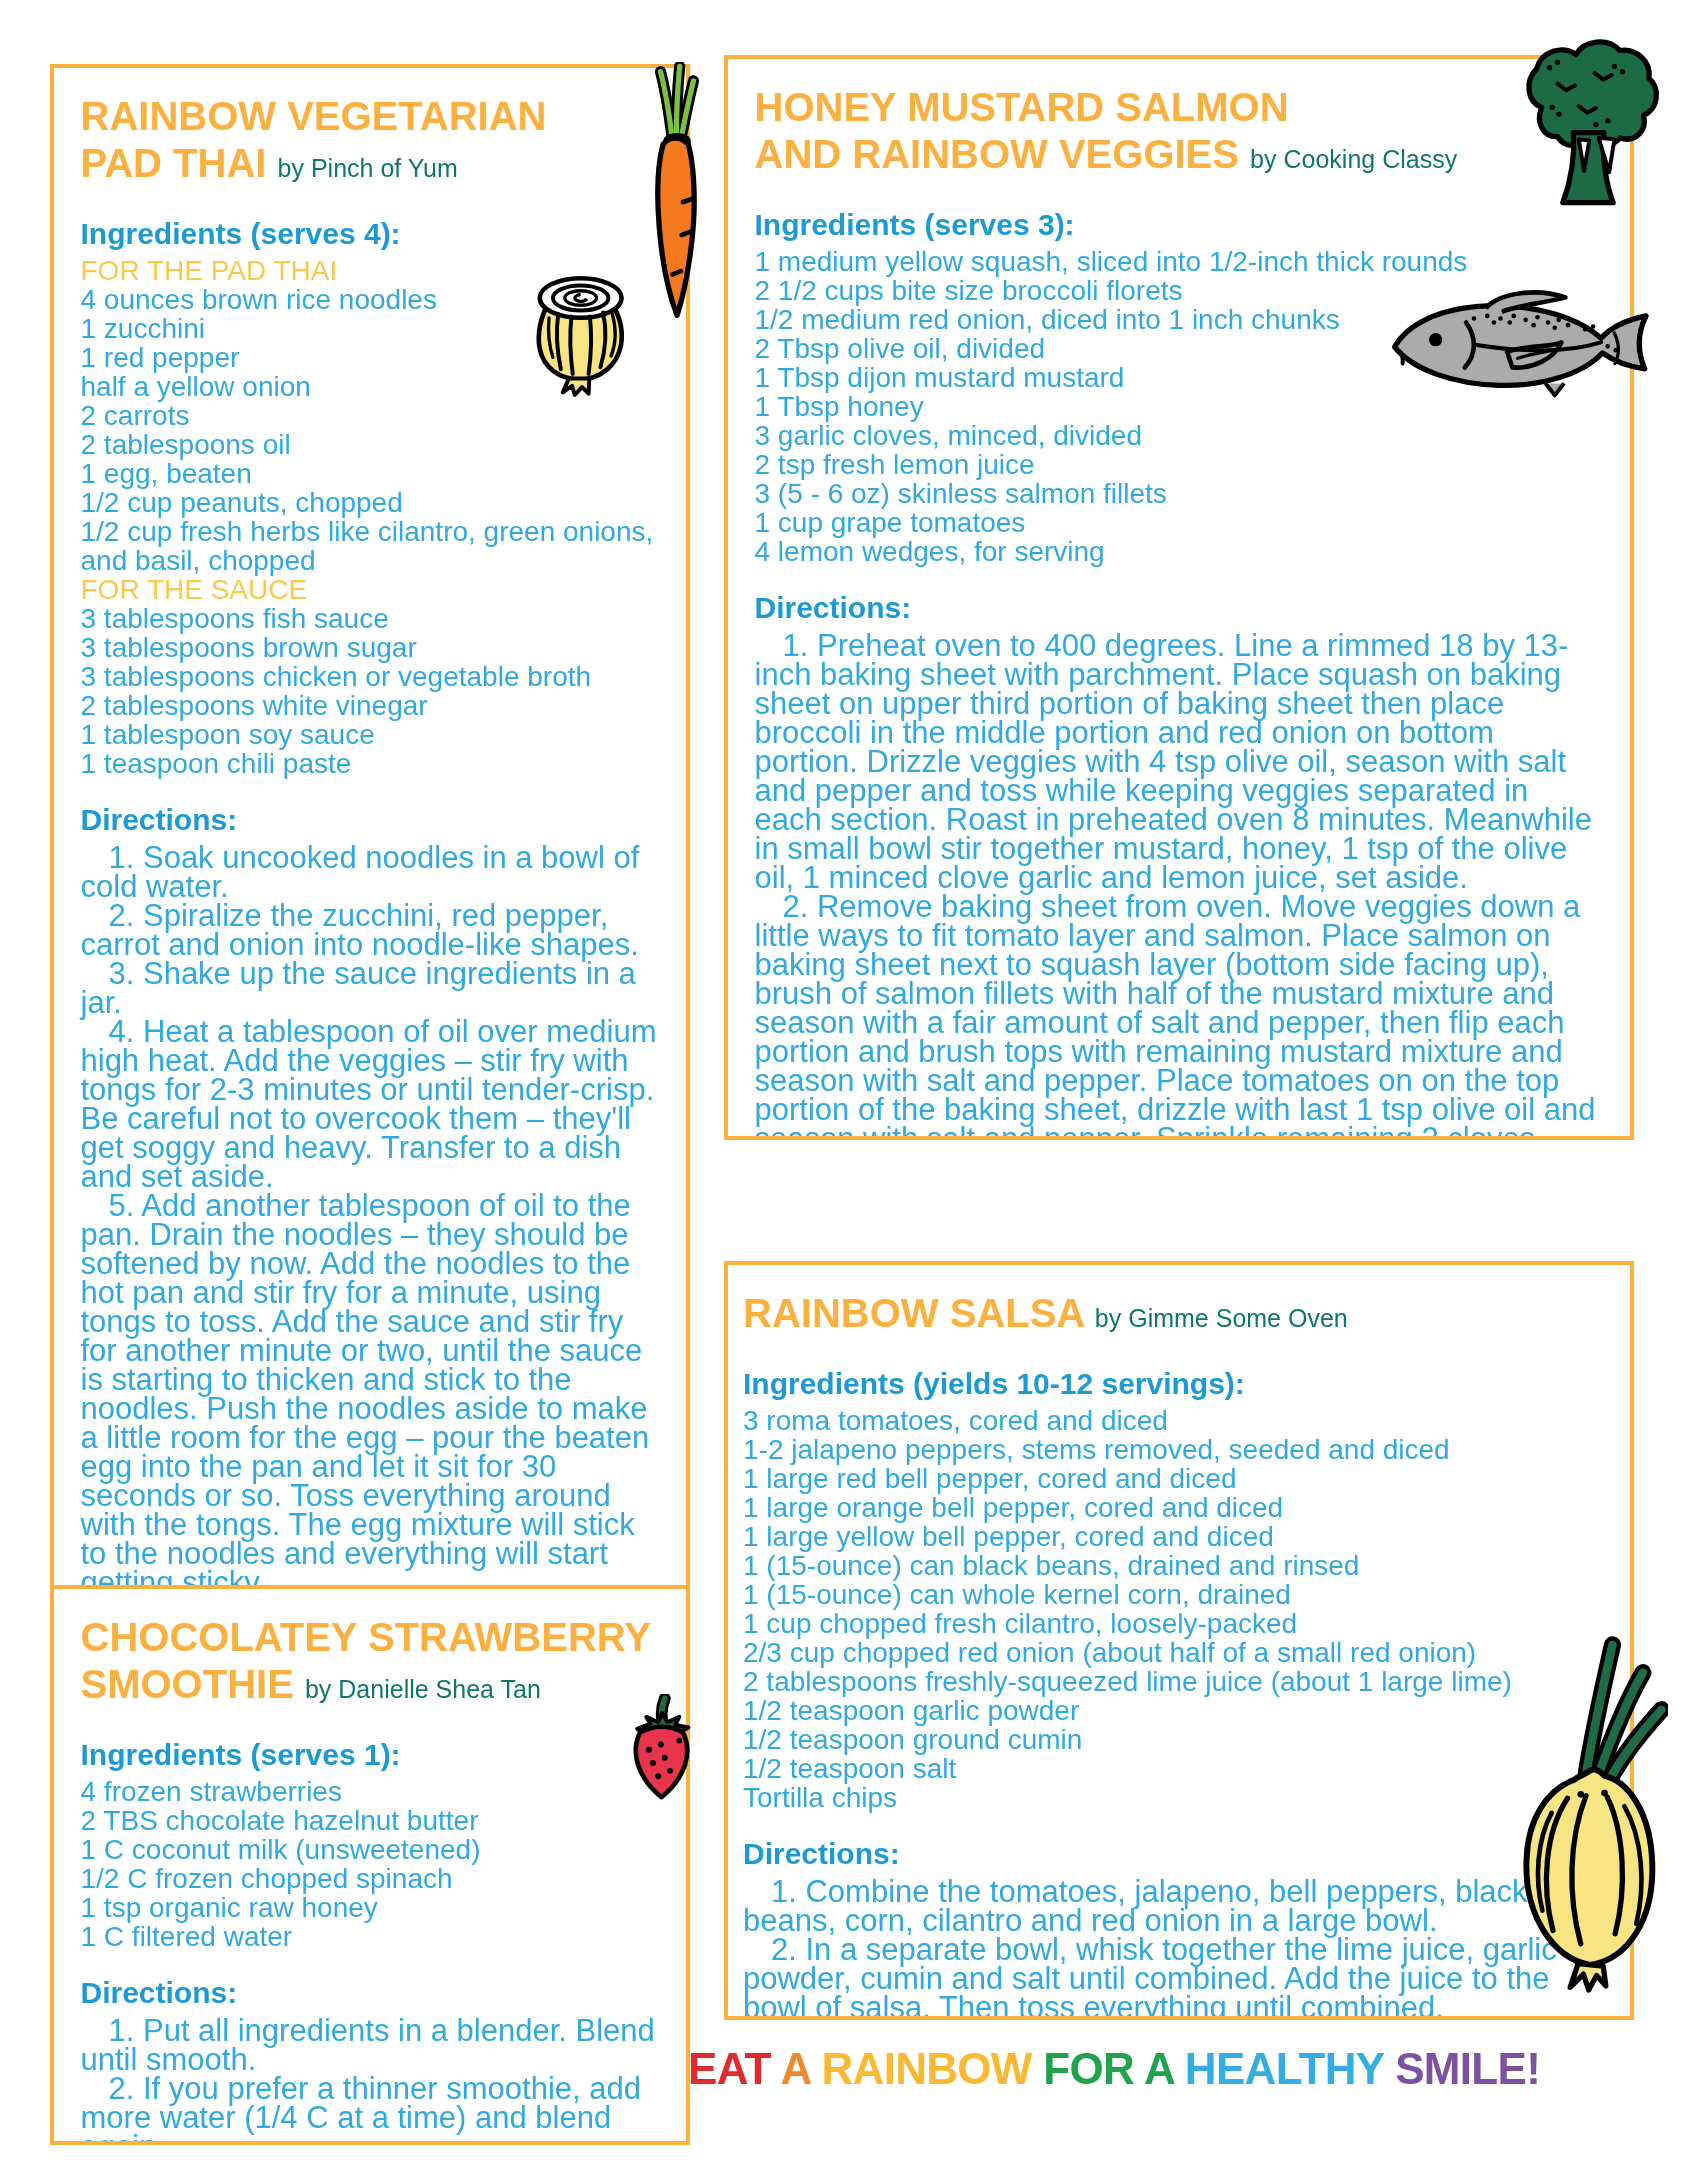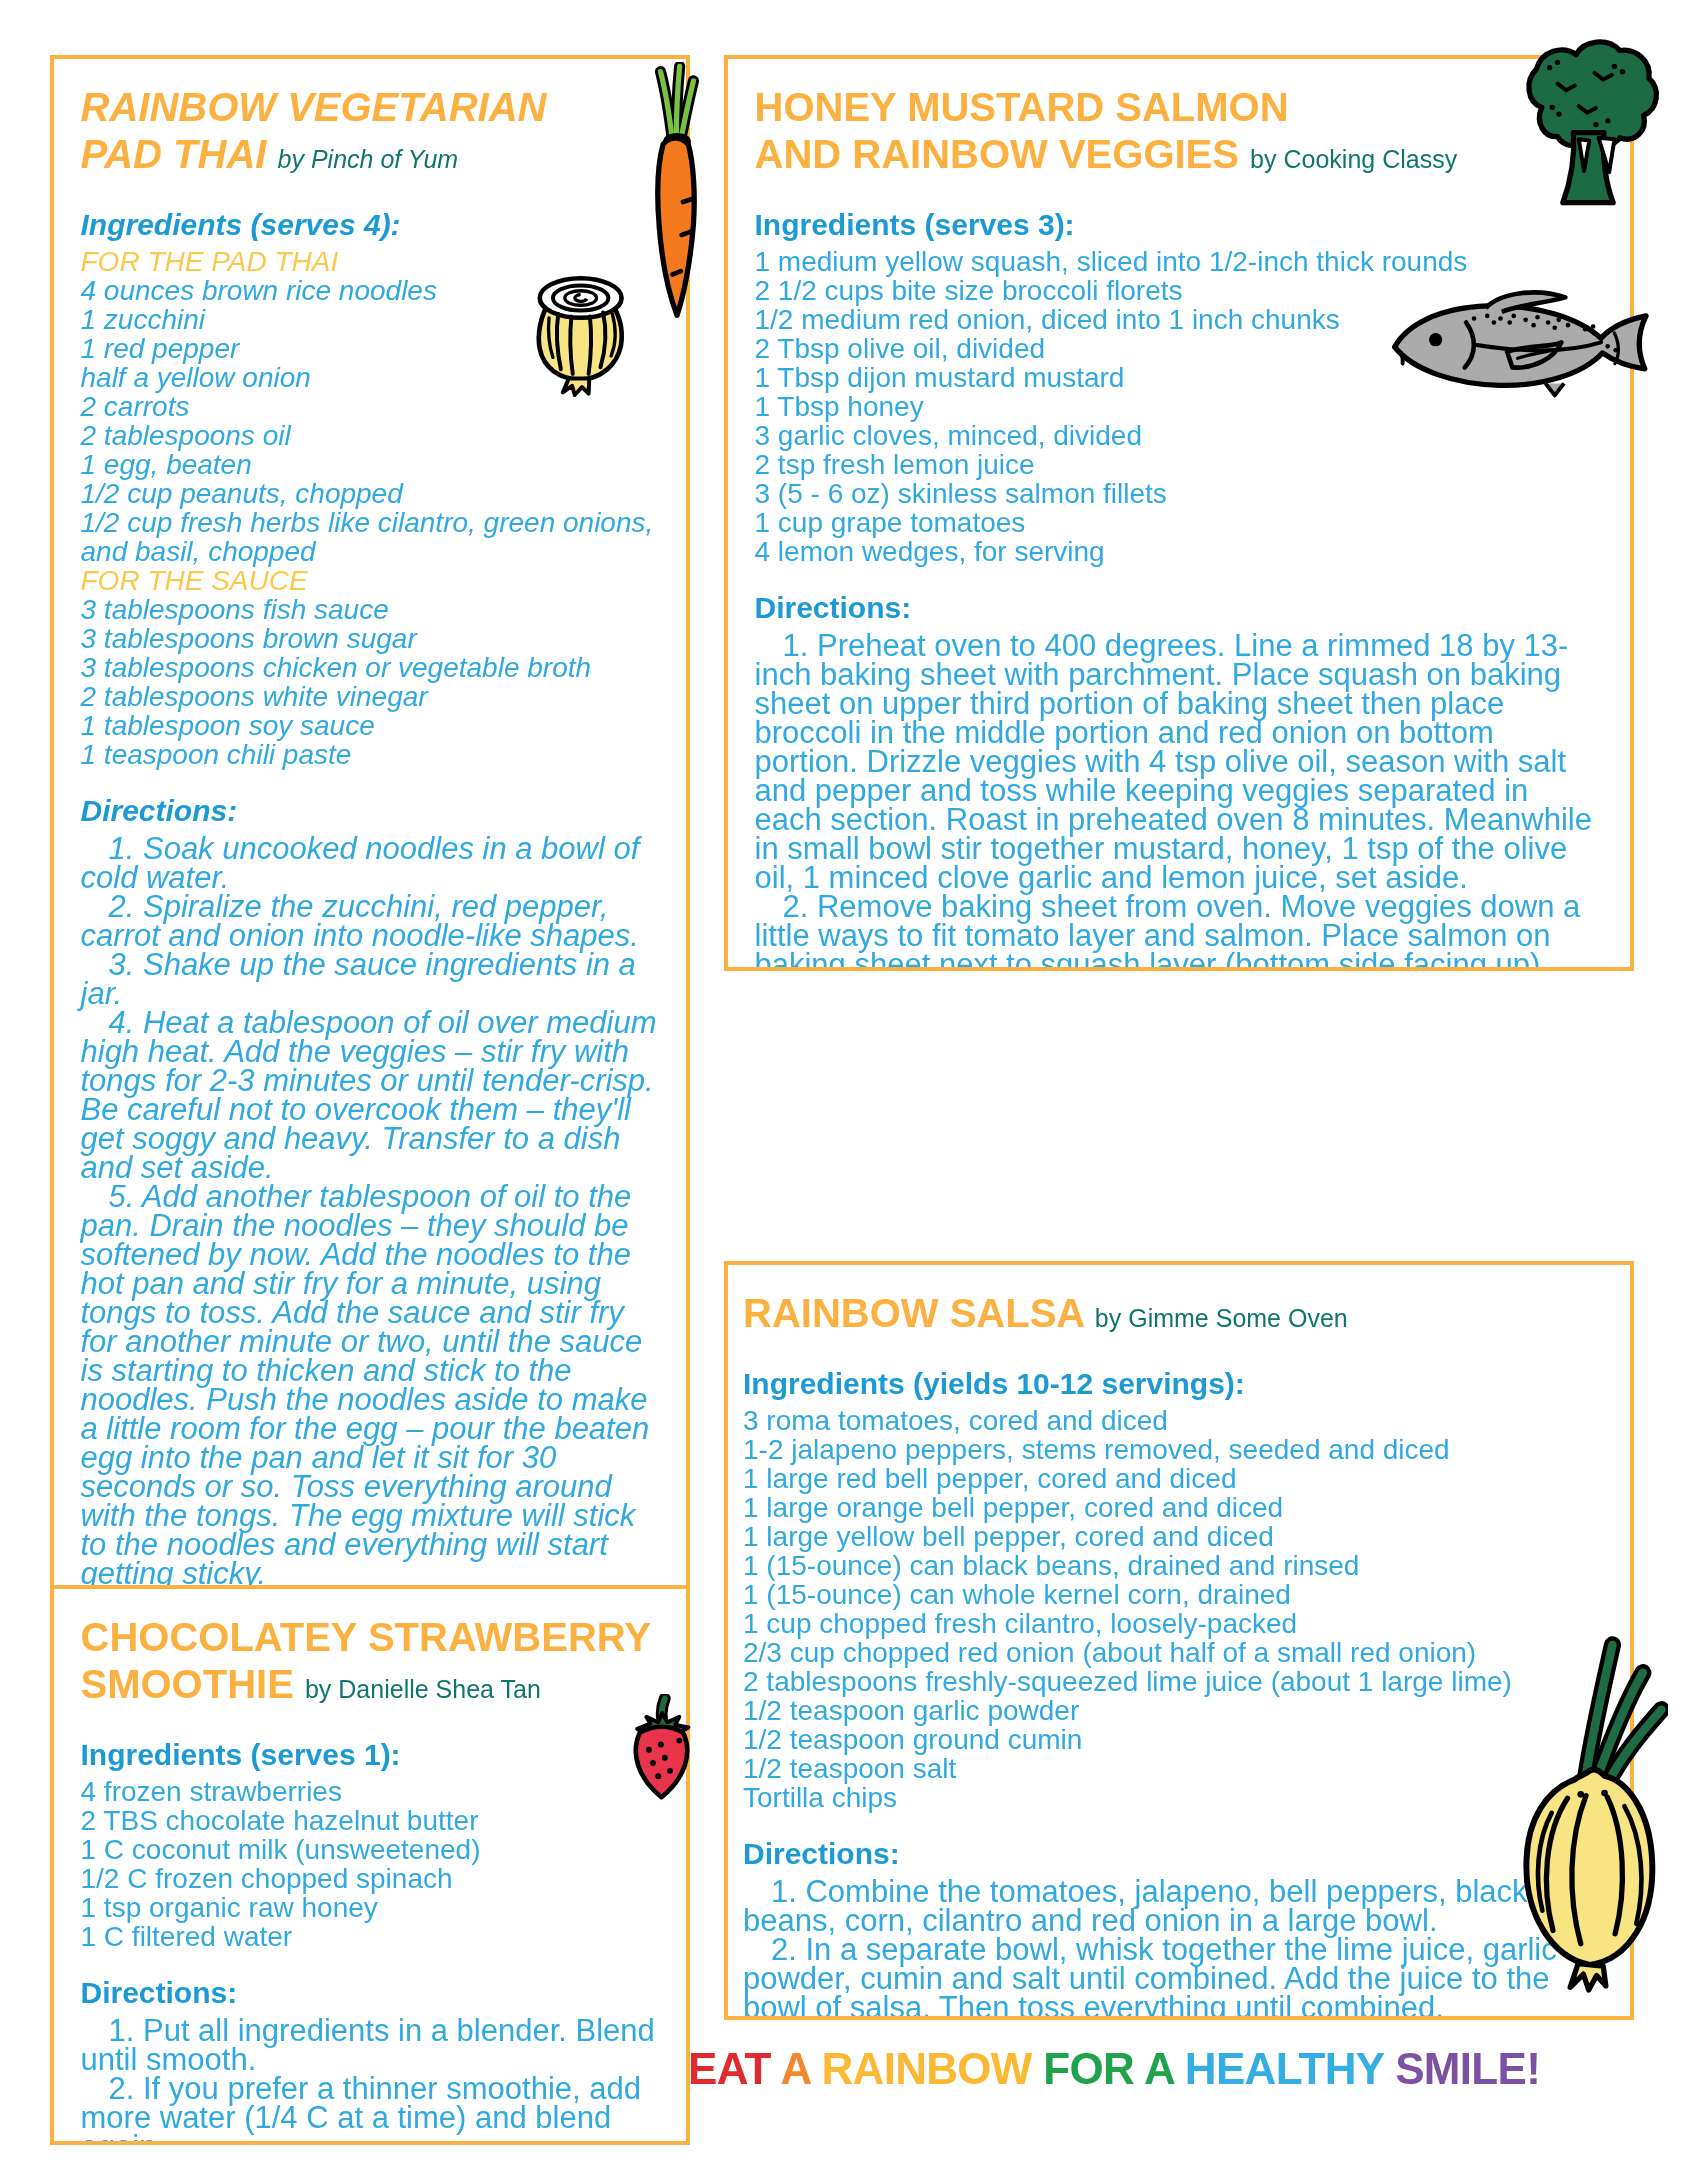--- a/index.html
+++ b/index.html
@@ -5,23 +5,23 @@
   html,body{margin:0;padding:0;}
   body{
     width:1687px;height:2183px;position:relative;background:#ffffff;
     font-family:"Liberation Sans", sans-serif;
     -webkit-font-smoothing:antialiased;
   }
   .card{
     position:absolute;border:4px solid #FBB040;background:#fff;
     padding:25px 26.5px 0 26.5px;box-sizing:border-box;overflow:hidden;
   }
-  #card-padthai{left:50px;top:55px;width:640px;height:1584px;font-style:italic;}
+  #card-padthai{left:50px;top:64px;width:640px;height:1584px;}
   #card-smoothie{left:50px;top:1585px;width:640px;height:560px;}
-  #card-salmon{left:724px;top:55px;width:910px;height:916px;}
+  #card-salmon{left:724px;top:55px;width:910px;height:1085px;}
   #card-salsa{left:724px;top:1261px;width:910px;height:759px;padding-left:15px;}
 
   .title{
     color:#FBB040;font-weight:bold;font-size:40px;line-height:47px;
     margin:0;letter-spacing:0px;
   }
   .byline{color:#0f766e;font-weight:normal;font-size:25px;}
   .sec-heading{
     color:#1B9AD6;font-weight:bold;font-size:30px;
     margin:24px 0 5.3px 0;line-height:35px;

